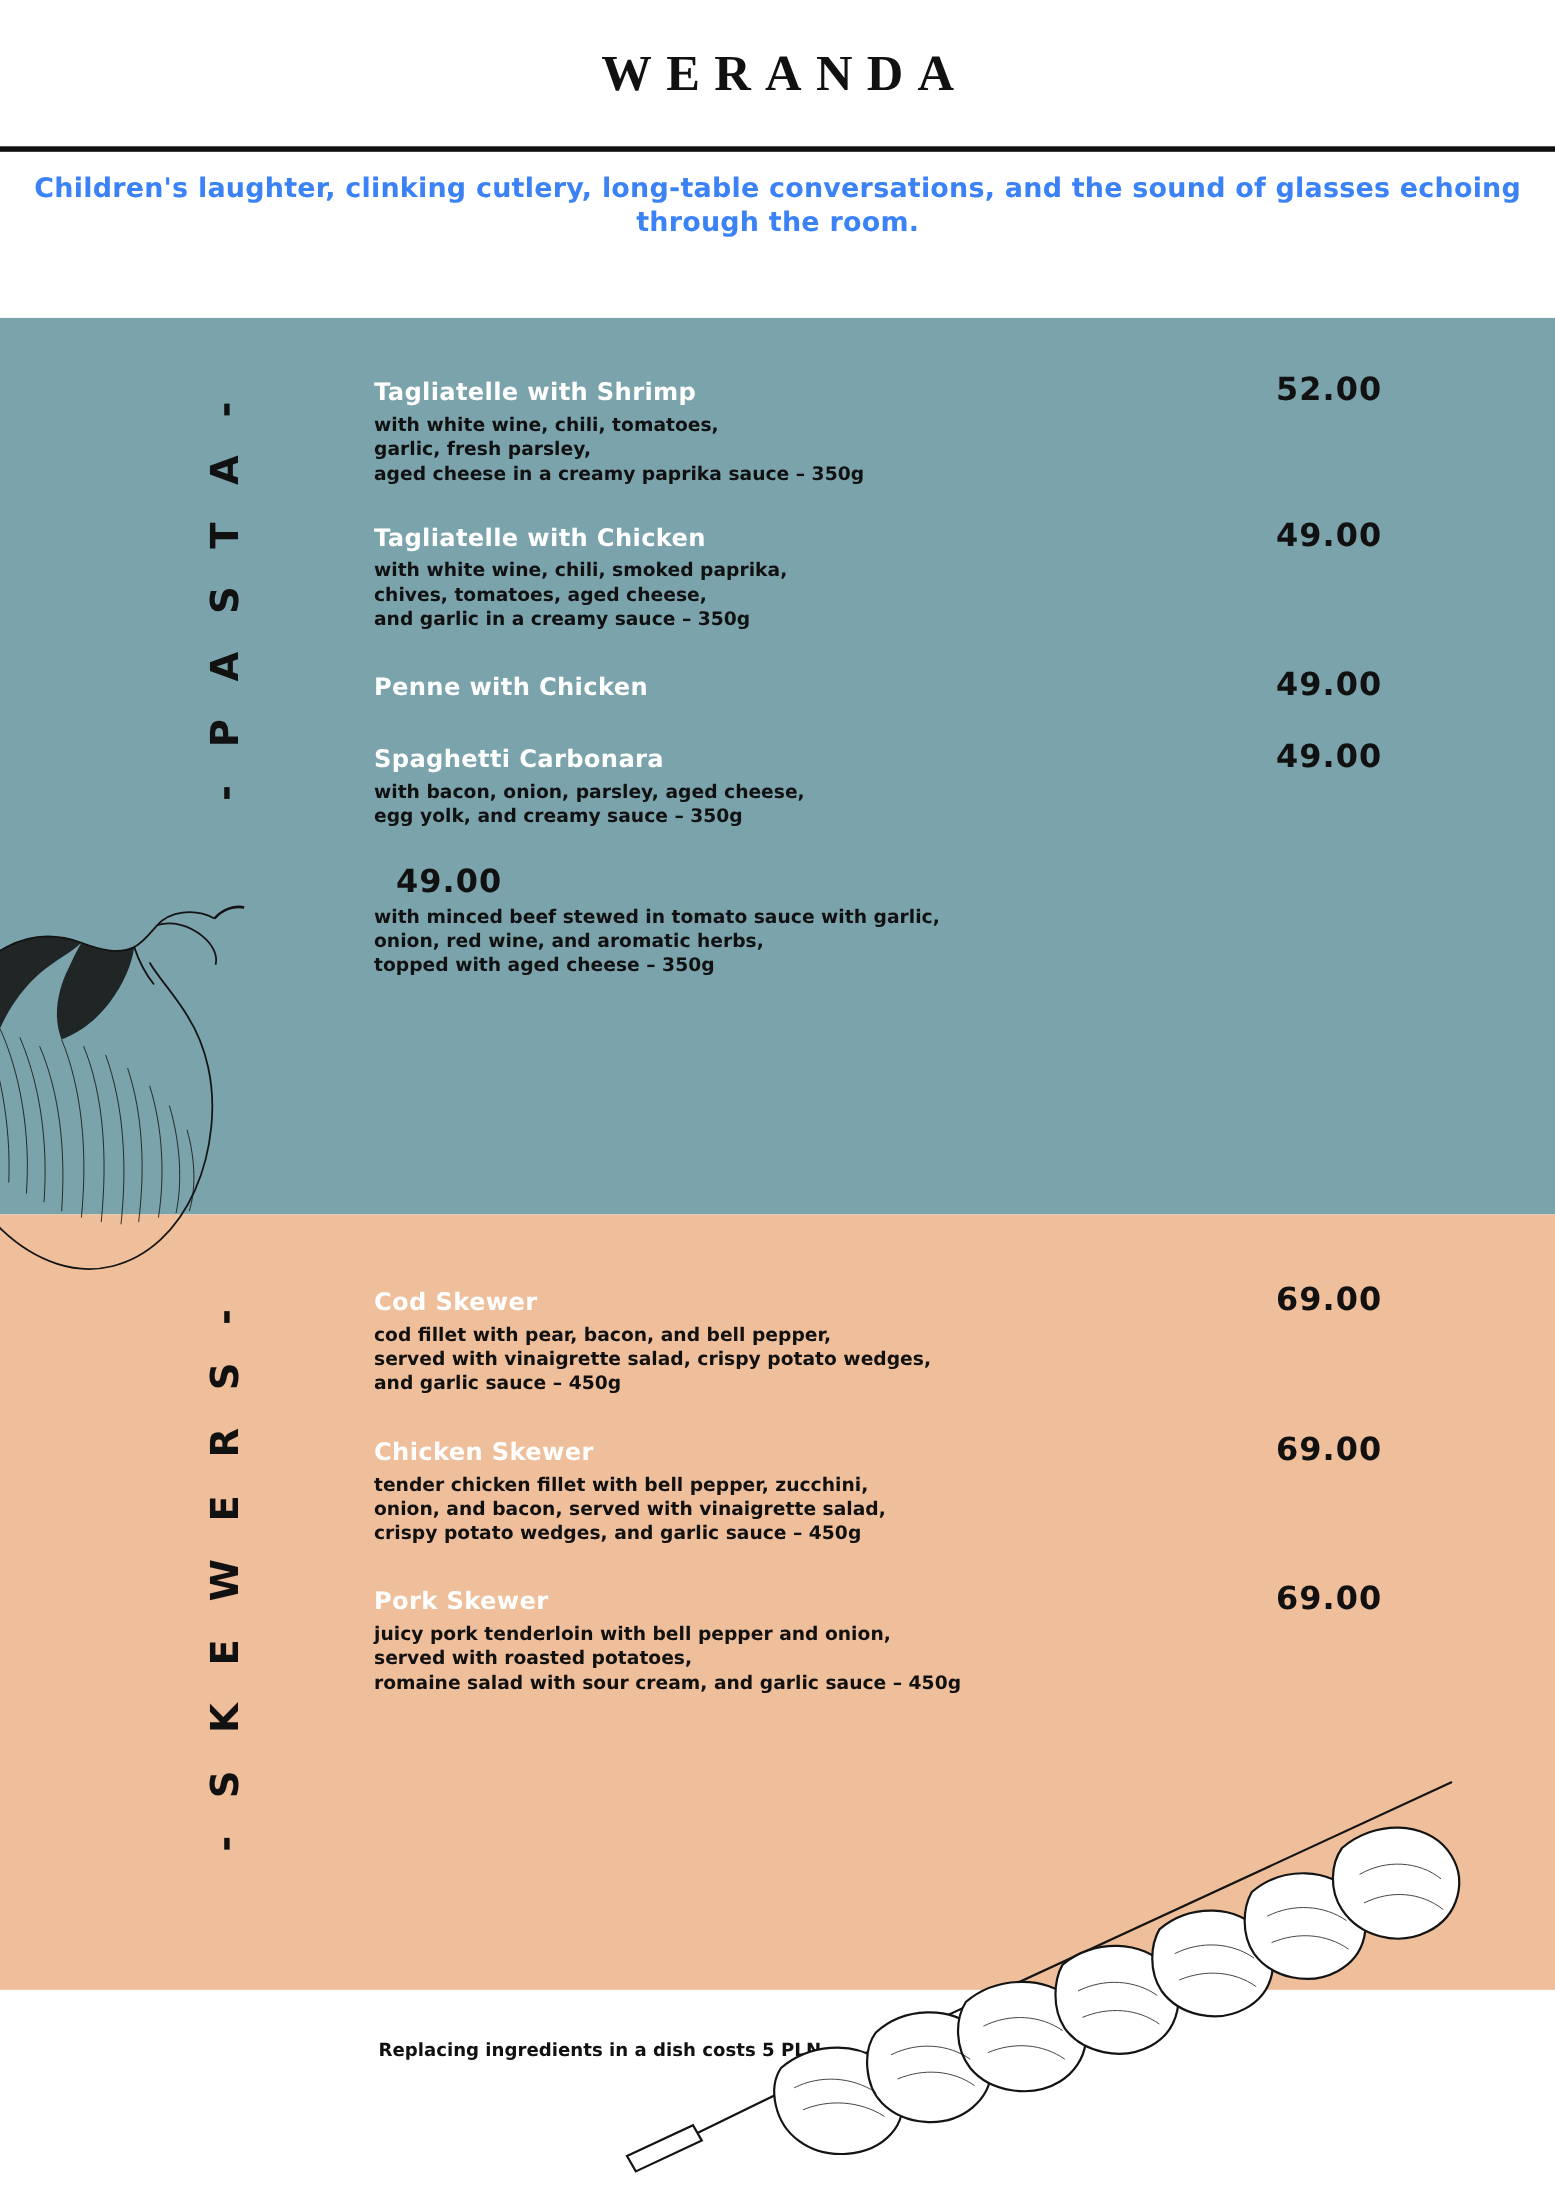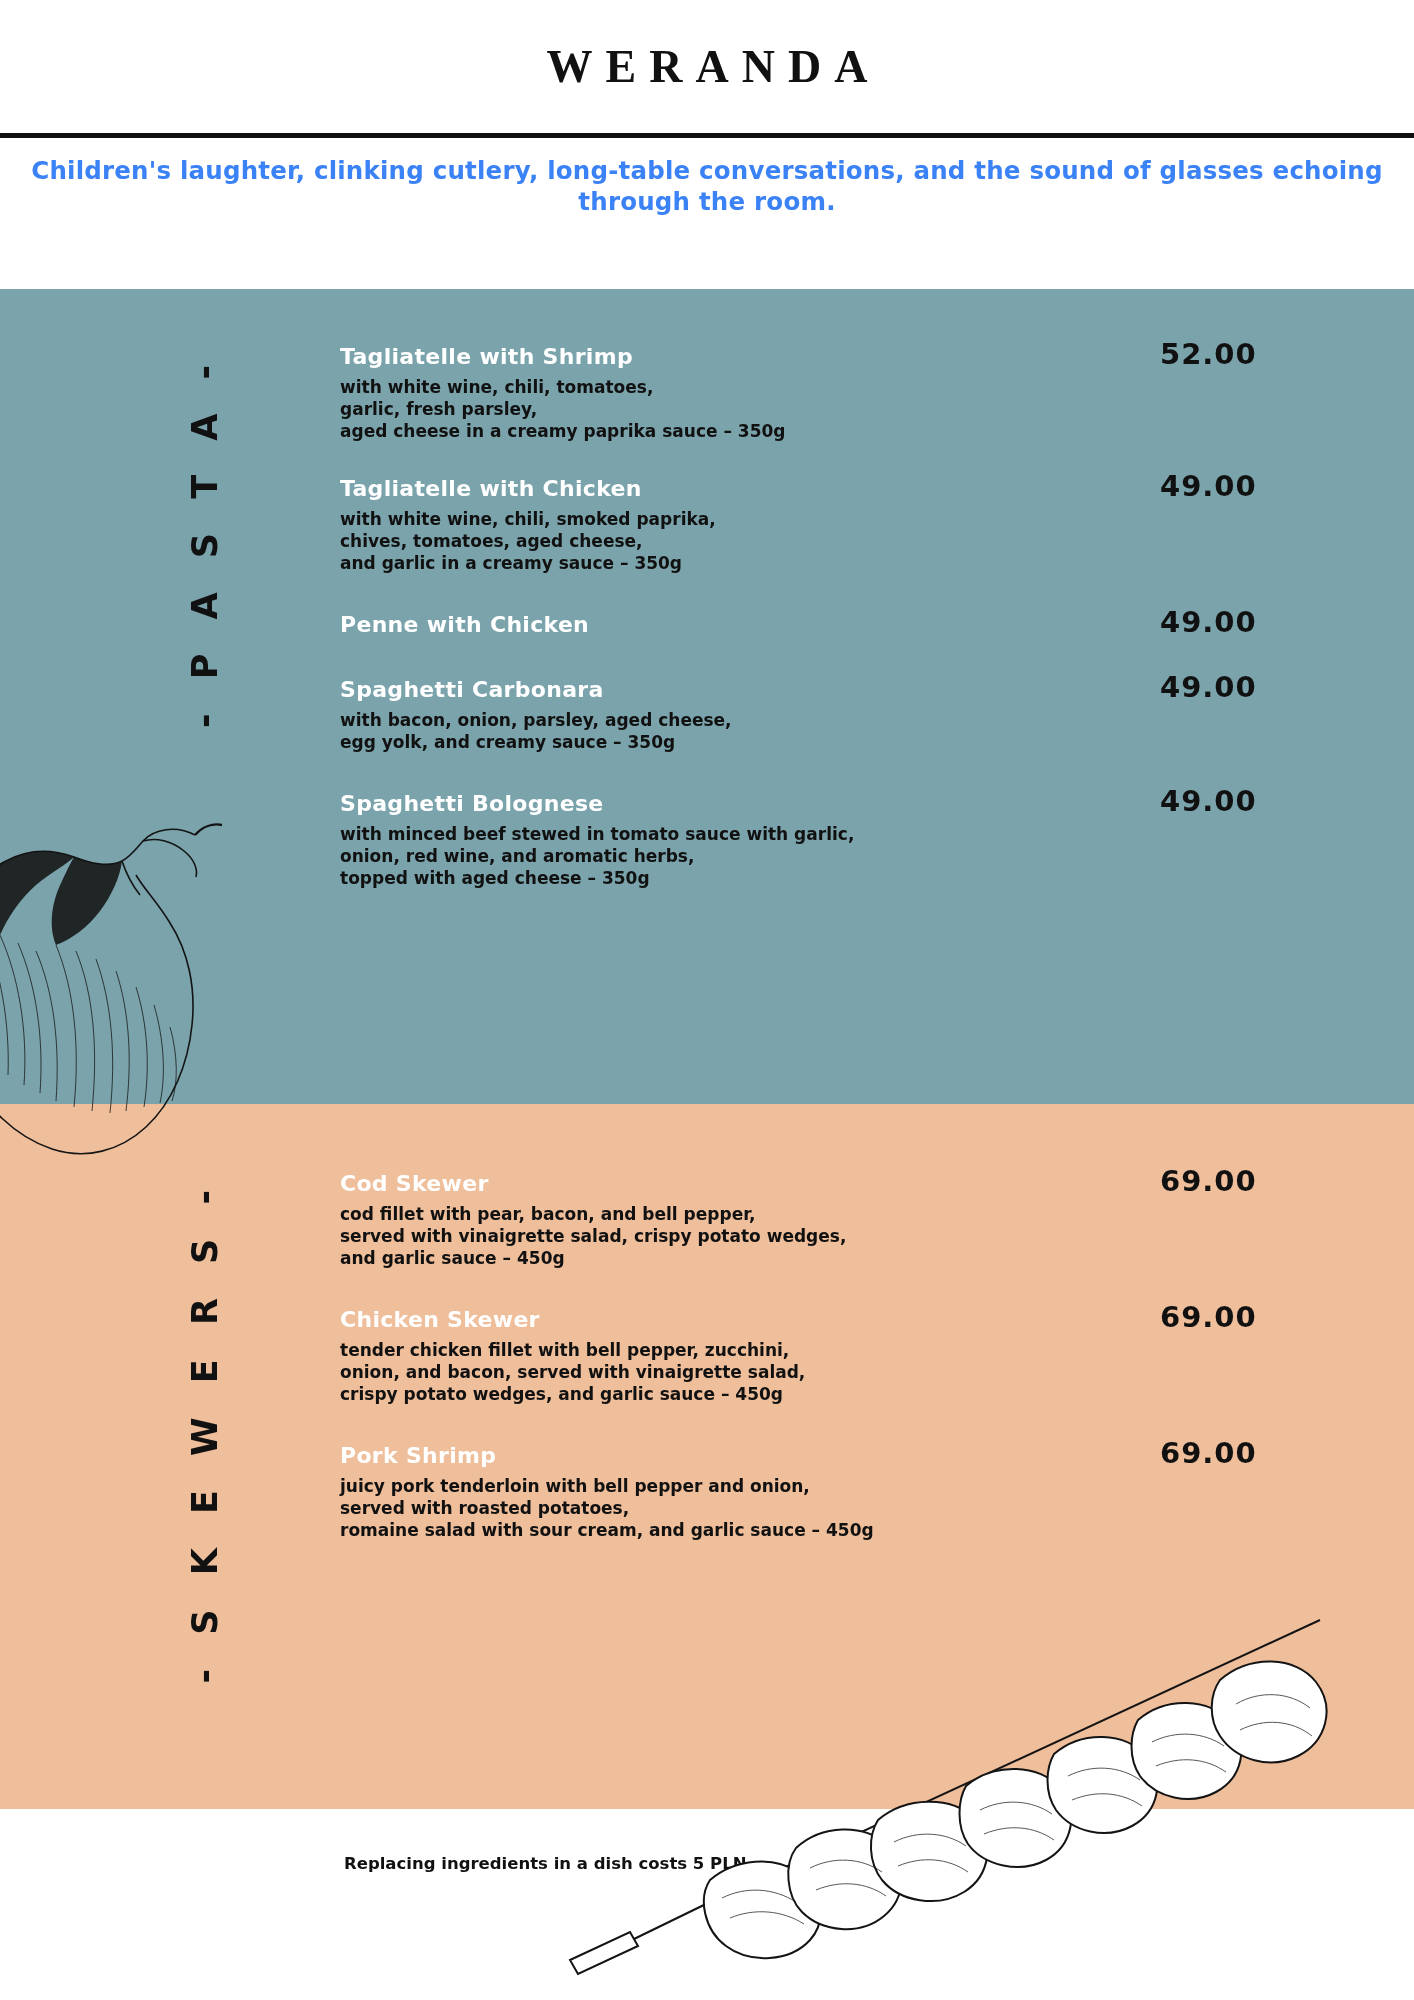--- a/index.html
+++ b/index.html
@@ -228,21 +228,20 @@
       <div class="item-head">
         <div class="item-name">Spaghetti Carbonara</div>
         <div class="item-price">49.00</div>
       </div>
       <div class="item-desc">with bacon, onion, parsley, aged cheese,
 egg yolk, and creamy sauce – 350g</div>
     </div>
 
     <div class="item">
       <div class="item-head">
-        <div class="item-name">Spaghetti Bolognese</div>
         <div class="item-price">49.00</div>
       </div>
       <div class="item-desc">with minced beef stewed in tomato sauce with garlic,
 onion, red wine, and aromatic herbs,
 topped with aged cheese – 350g</div>
     </div>
 
   </div>
 </div>
 
@@ -267,21 +266,21 @@
         <div class="item-name">Chicken Skewer</div>
         <div class="item-price">69.00</div>
       </div>
       <div class="item-desc">tender chicken fillet with bell pepper, zucchini,
 onion, and bacon, served with vinaigrette salad,
 crispy potato wedges, and garlic sauce – 450g</div>
     </div>
 
     <div class="item">
       <div class="item-head">
-        <div class="item-name">Pork Shrimp</div>
+        <div class="item-name">Pork Skewer</div>
         <div class="item-price">69.00</div>
       </div>
       <div class="item-desc">juicy pork tenderloin with bell pepper and onion,
 served with roasted potatoes,
 romaine salad with sour cream, and garlic sauce – 450g</div>
     </div>
 
   </div>
 </div>
 

